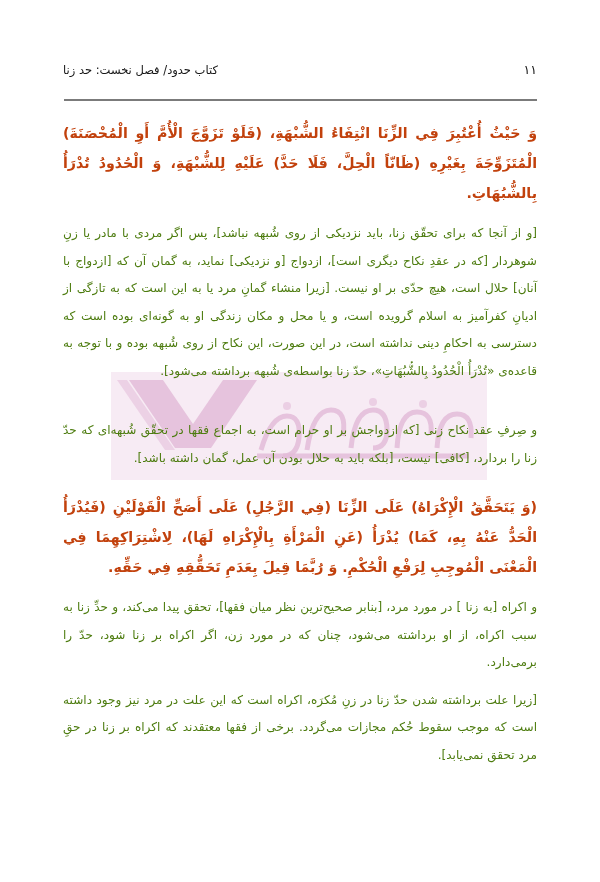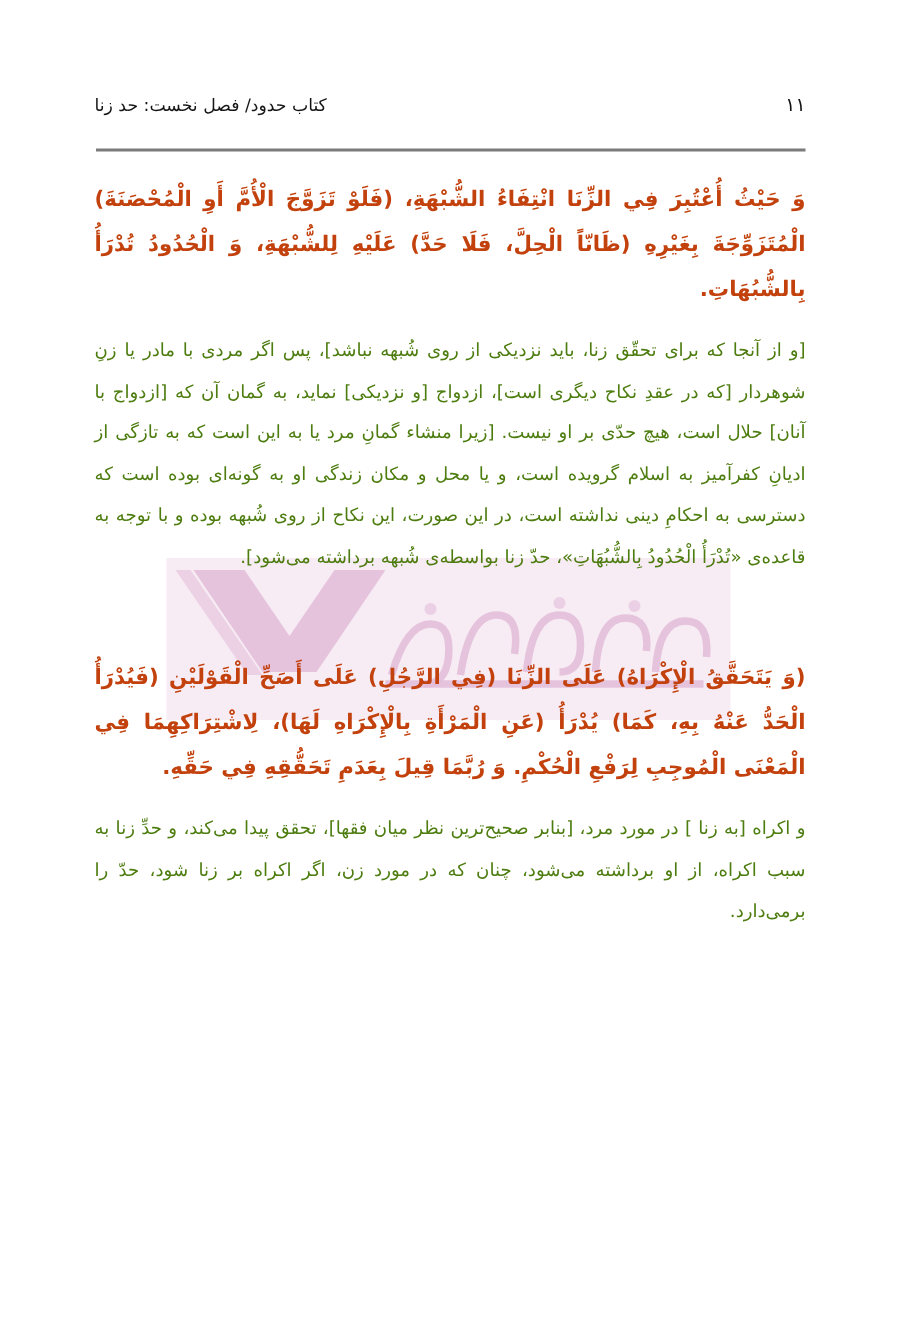--- a/index.html
+++ b/index.html
@@ -164,26 +164,28 @@
 
     <div class="gap-after-matn"></div>
 
     <p class="sharh">[و از آنجا که برای تحقّق زنا، باید نزدیکی از روی شُبهه نباشد]، پس اگر مردی با مادر یا زنِ شوهردار [که در عقدِ نکاح دیگری است]، ازدواج [و نزدیکی] نماید، به گمان آن که [ازدواج با آنان] حلال است، هیچ حدّی بر او نیست. [زیرا منشاء گمانِ مرد یا به این است که به تازگی از ادیانِ کفرآمیز به اسلام گرویده است، و یا محل و مکان زندگی او به گونه‌ای بوده است که دسترسی به احکامِ دینی نداشته است، در این صورت، این نکاح از روی شُبهه بوده و با توجه به قاعده‌ی «تُدْرَأُ الْحُدُودُ بِالشُّبُهَاتِ»، حدّ زنا بواسطه‌ی شُبهه برداشته می‌شود].</p>
 
     <div class="gap-after-sharh"></div>
 
 
     <div class="gap-after-matn"></div>
 
+    <p class="sharh">و صِرفِ عقد نکاح زنی [که ازدواجش بر او حرام است، به اجماع فقها در تحقّق شُبهه‌ای که حدّ زنا را بردارد، [کافی] نیست، [بلکه باید به حلال بودن آن عمل، گمان داشته باشد].</p>
 
     <div class="gap-after-sharh"></div>
 
     <p class="matn">(وَ يَتَحَقَّقُ الْإِكْرَاهُ) عَلَى الزِّنَا (فِي الرَّجُلِ) عَلَى أَصَحِّ الْقَوْلَيْنِ (فَيُدْرَأُ الْحَدُّ عَنْهُ بِهِ، كَمَا) يُدْرَأُ (عَنِ الْمَرْأَةِ بِالْإِكْرَاهِ لَهَا)، لِاشْتِرَاكِهِمَا فِي الْمَعْنَى الْمُوجِبِ لِرَفْعِ الْحُكْمِ. وَ رُبَّمَا قِيلَ بِعَدَمِ تَحَقُّقِهِ فِي حَقِّهِ.</p>
 
     <div class="gap-after-matn"></div>
 
     <p class="sharh">و اکراه [به زنا ] در مورد مرد، [بنابر صحیح‌ترین نظر میان فقها]، تحقق پیدا می‌کند، و حدِّ زنا به سبب اکراه، از او برداشته می‌شود، چنان که در مورد زن، اگر اکراه بر زنا شود، حدّ را برمی‌دارد.</p>
 
     <div class="gap-small"></div>
 
+    <p class="sharh">[زیرا علت برداشته شدن حدّ زنا در زنِ مُکرَه، اکراه است که این علت در مرد نیز وجود داشته است که موجب سقوط حُکم مجازات می‌گردد. برخی از فقها معتقدند که اکراه بر زنا در حقِ مرد تحقق نمی‌یابد].</p>
 
   </div>
 </div>
 
 </body></html>

